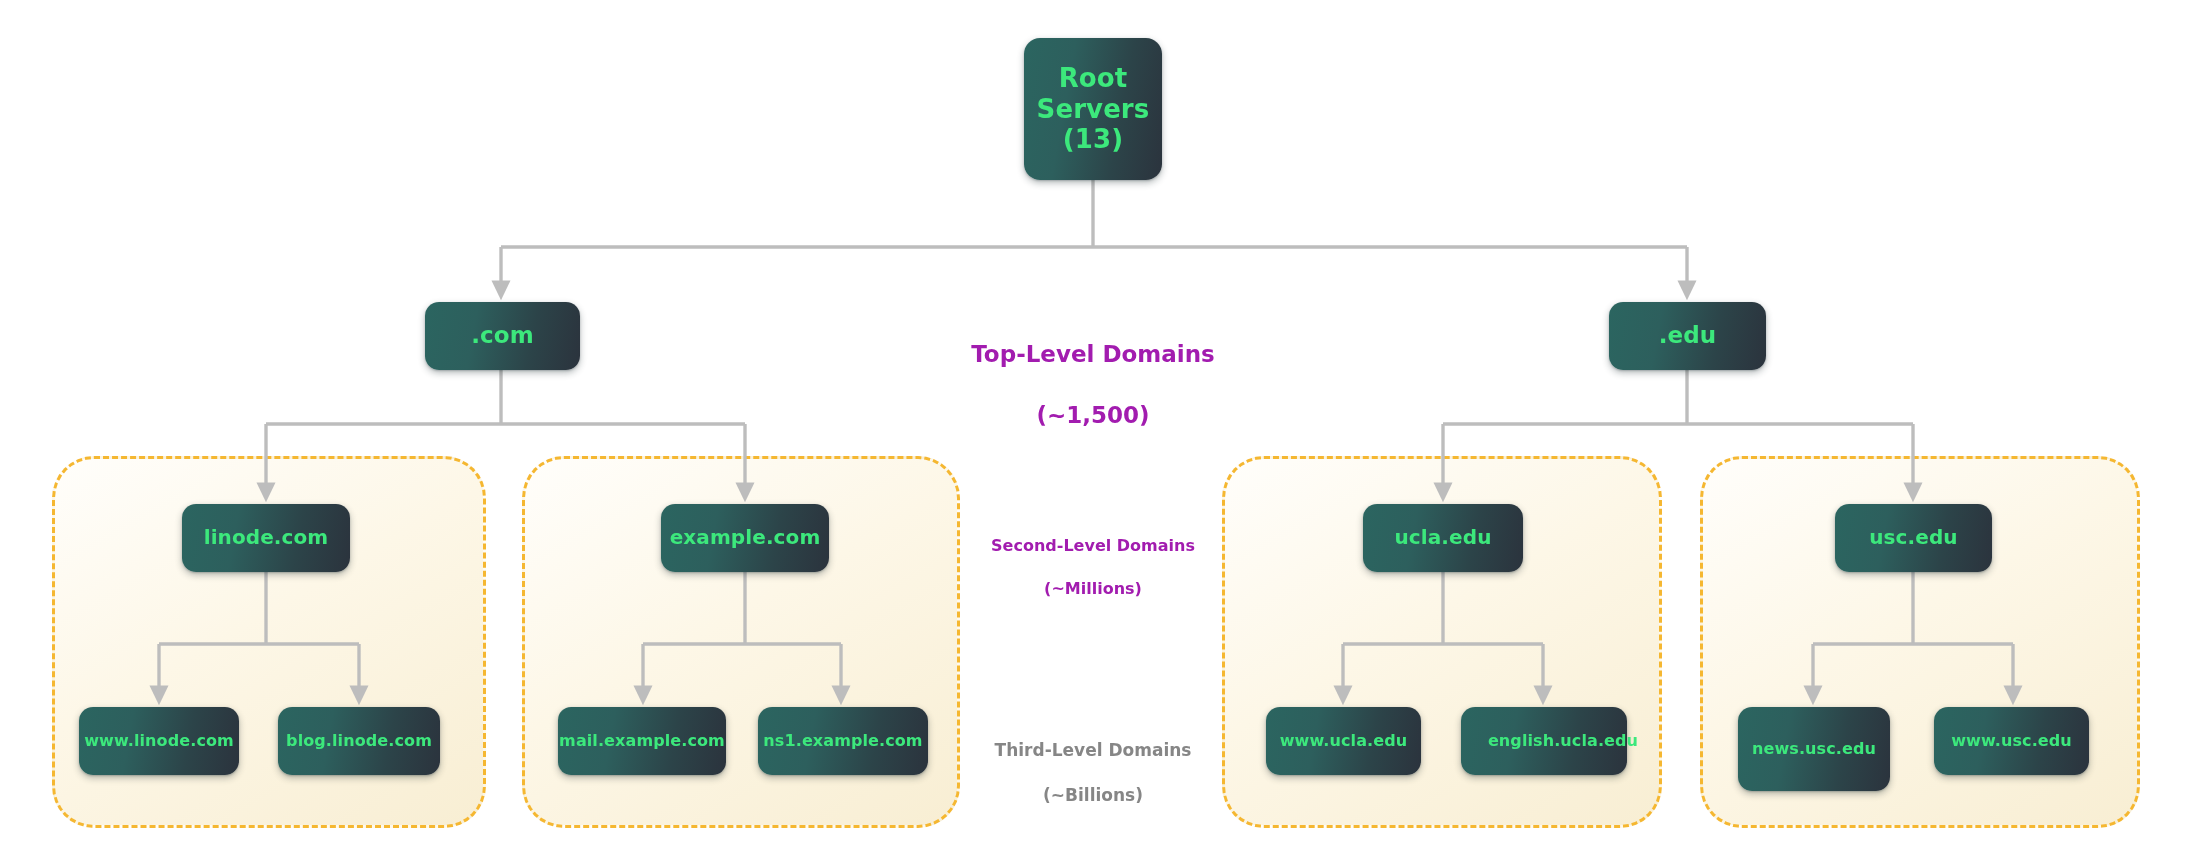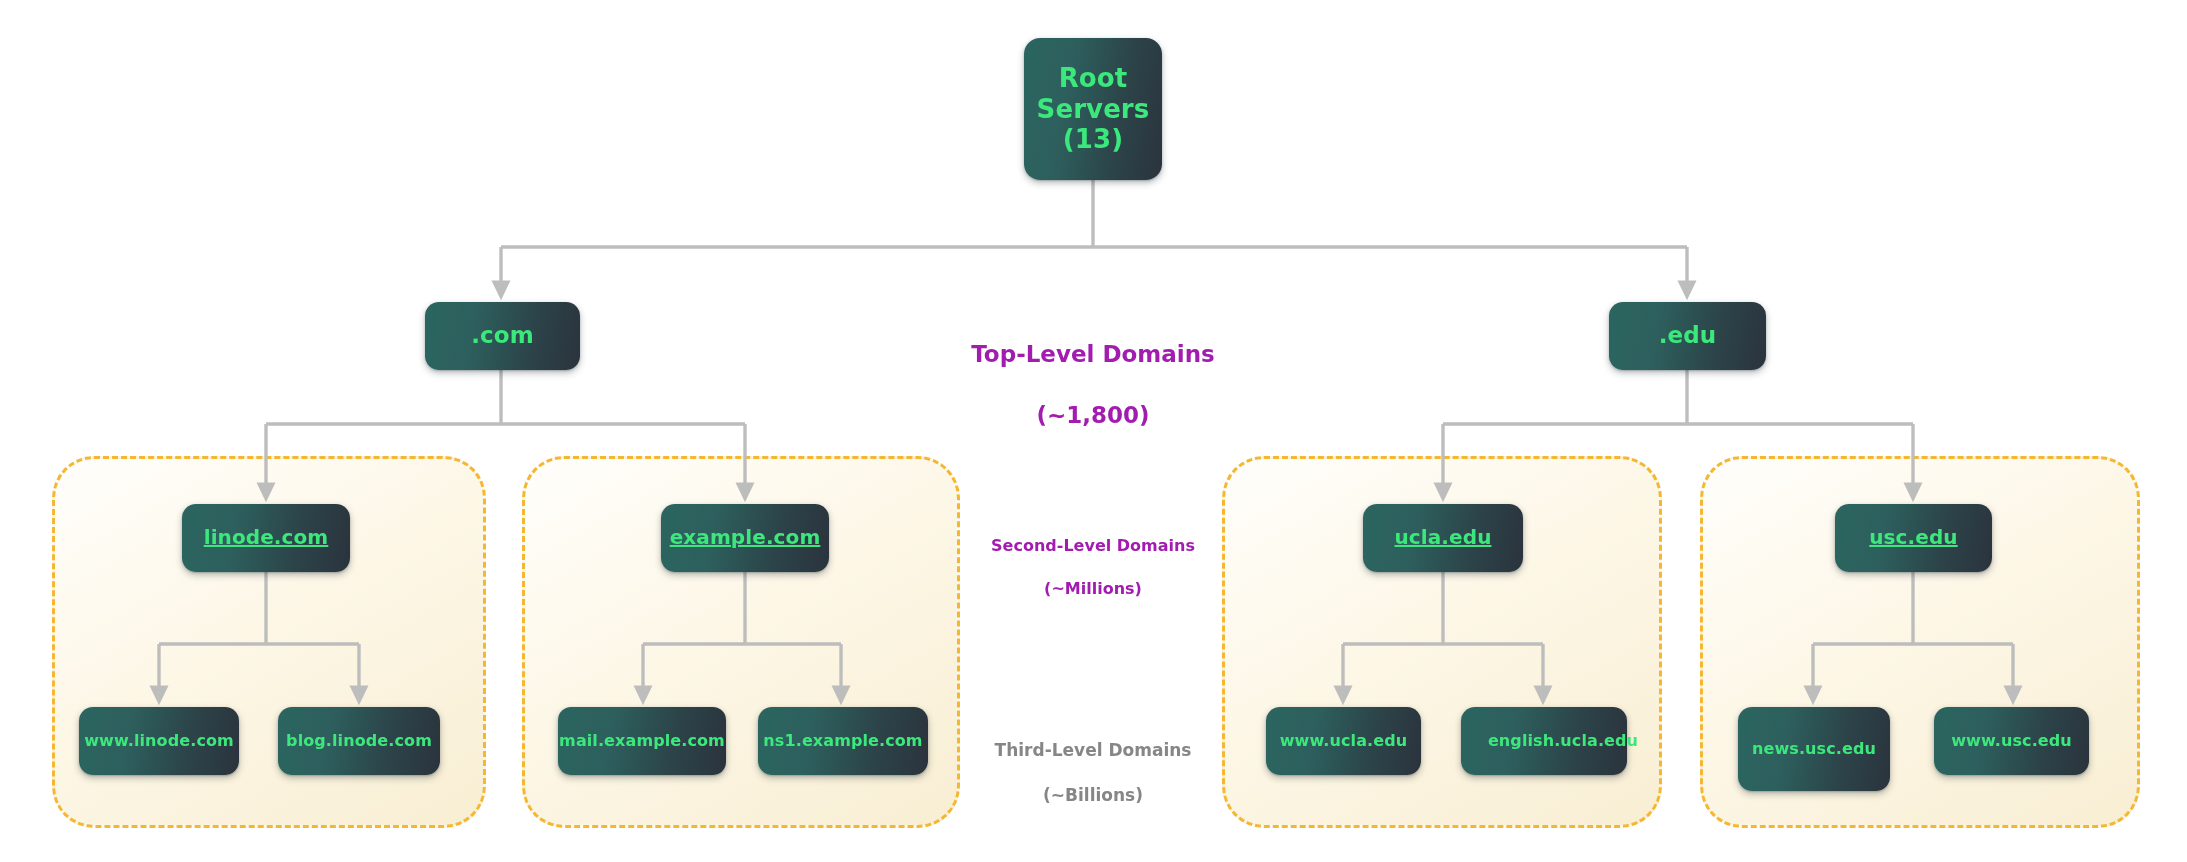--- a/index.html
+++ b/index.html
@@ -48,21 +48,21 @@
     letter-spacing: 0.1px;
     box-shadow: 0 3px 7px rgba(20,35,40,0.30), 0 1px 2px rgba(20,35,40,0.22);
     line-height: 1.18;
   }
   .node.root {
     border-radius: 16px;
     font-size: 26px;
     flex-direction: column;
   }
   .node.tld { font-size: 23px; }
-  .node.sld { font-size: 20px; text-decoration: underline; }
+  .node.sld { font-size: 20px; }
   .node.thd { font-size: 16px; }
 
   
   .level-label {
     position: absolute;
     text-align: center;
     color: #a21caf;
     font-weight: bold;
     line-height: 1.34;
     white-space: pre-line;
@@ -148,21 +148,21 @@
   <div class="node thd" style="left:758px; top:707px; width:170px; height:68px;">ns1.example.com</div>
 
   <div class="node thd" style="left:1266px; top:707px; width:155px; height:68px;">www.ucla.edu</div>
   <div class="node thd" style="left:1461px; top:707px; width:166px; height:68px;padding-left:38px;">english.ucla.edu</div>
 
   <div class="node thd" style="left:1738px; top:707px; width:152px; height:84px;">news.usc.edu</div>
   <div class="node thd" style="left:1934px; top:707px; width:155px; height:68px;">www.usc.edu</div>
 
   <div class="level-label big" style="left:893px; top:308px; width:400px;">
     <div>Top-Level Domains</div>
-    <div>(~1,800)</div>
+    <div>(~1,500)</div>
   </div>
 
   <div class="level-label mid" style="left:893px; top:514px; width:400px;">
     <div>Second-Level Domains</div>
     <div>(~Millions)</div>
   </div>
 
   <div class="level-label small" style="left:893px; top:716px; width:400px;">
     <div>Third-Level Domains</div>
     <div>(~Billions)</div>

